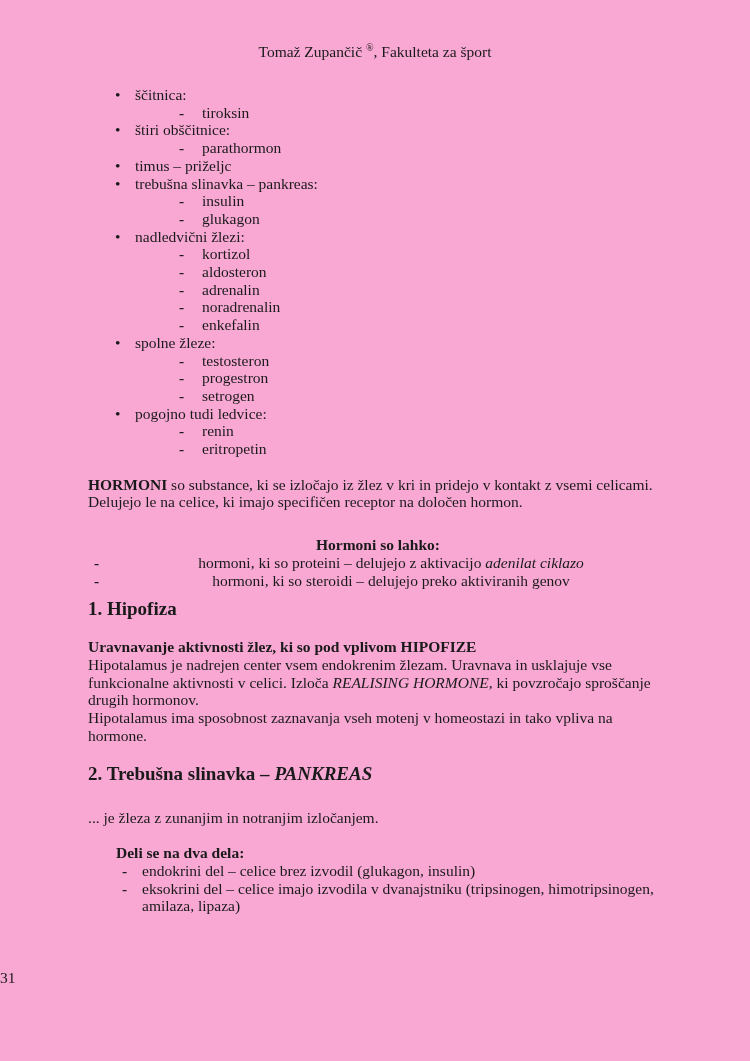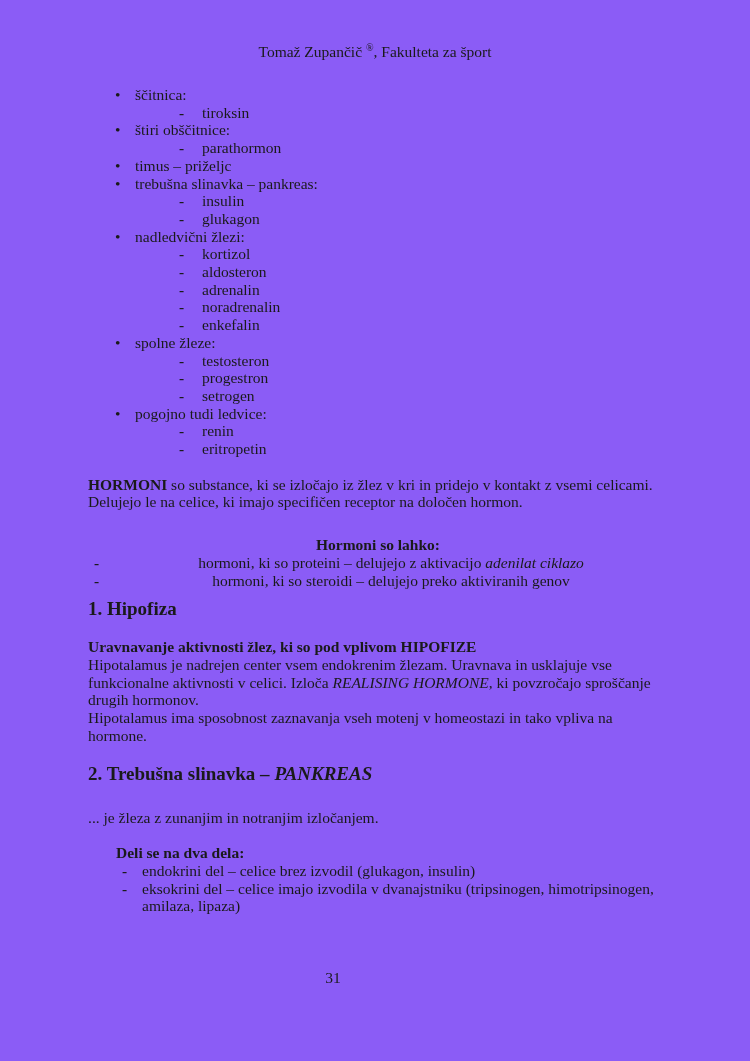--- a/index.html
+++ b/index.html
@@ -13,21 +13,21 @@
     font-family: "Liberation Serif", "DejaVu Serif", serif;
     color: #1a1a1a;
     font-size: 15.5px;
     line-height: 17.7px;
     overflow: hidden;
   }
   .page {
     position: relative;
     width: 750px;
     height: 1061px;
-    background: #8b5cf6;
+    background: #f9a8d4;
   }
   .header {
     position: absolute;
     top: 43px;
     left: 0;
     width: 750px;
     text-align: center;
     line-height: 18px;
   }
   .header sup {
@@ -67,21 +67,20 @@
   .b   { font-weight: bold; }
   .i   { font-style: italic; }
   .bi  { font-style: italic; }
   .pre { white-space: pre-line; }
 
   .footer {
     position: absolute;
     top: 969px;
     left: 0;
     width: 666px;
-    text-align: center;
   }
 </style>
 </head>
 <body>
 
 <div class="page">
 
   <div class="header">
     <span>Tomaž Zupančič </span><sup>®</sup><span>, Fakulteta za šport</span>
   </div>

